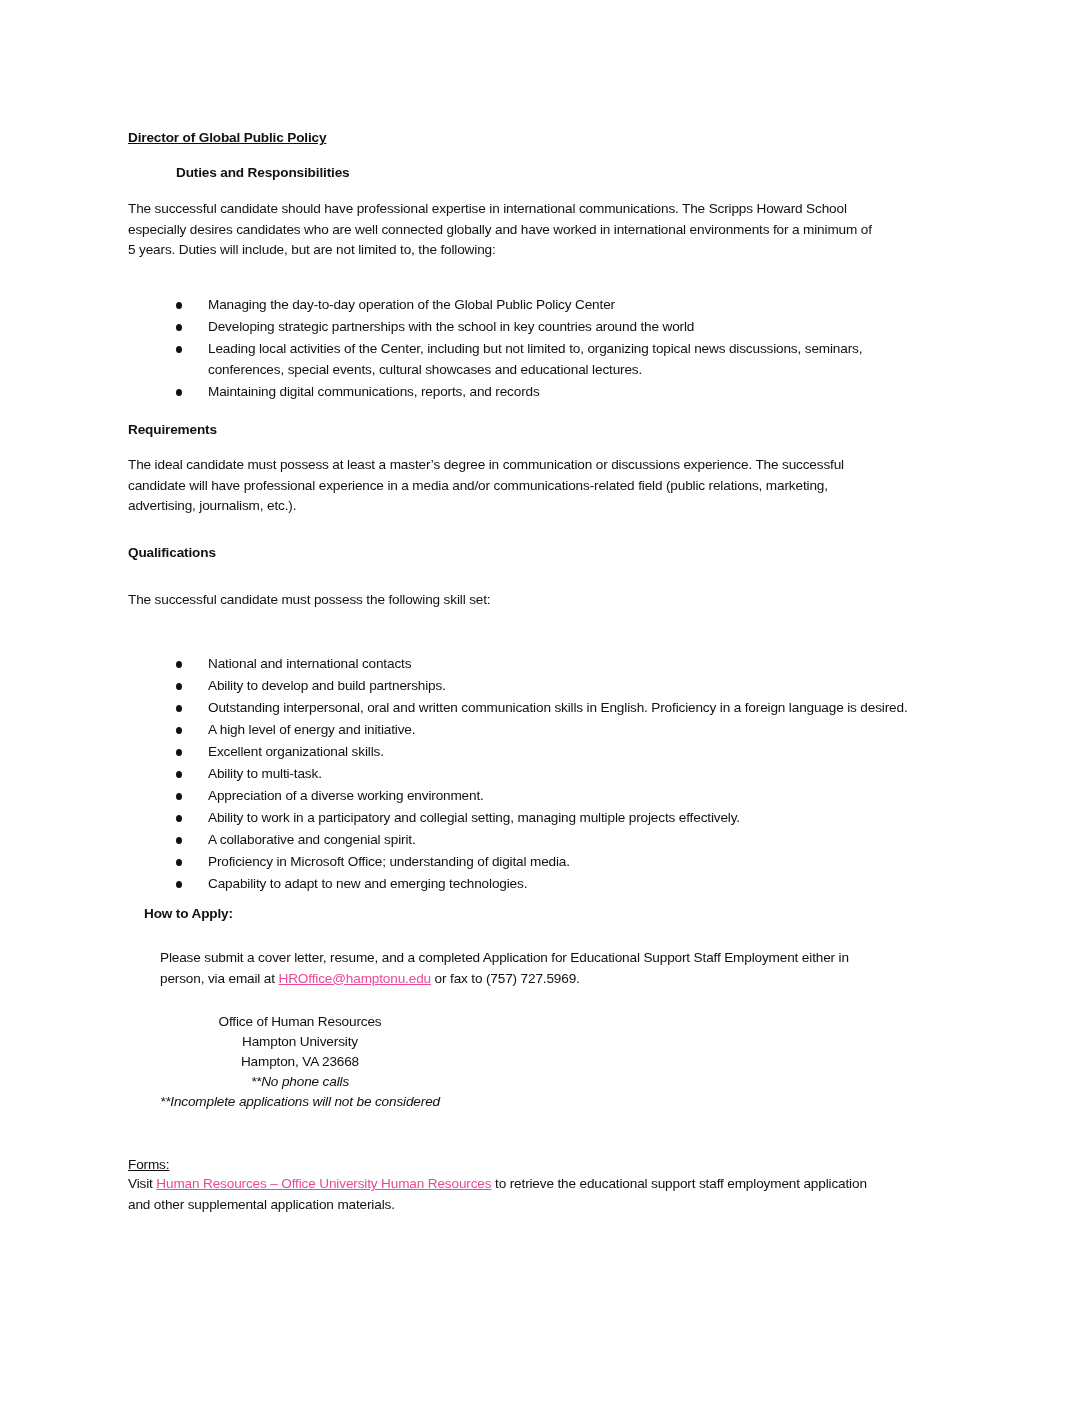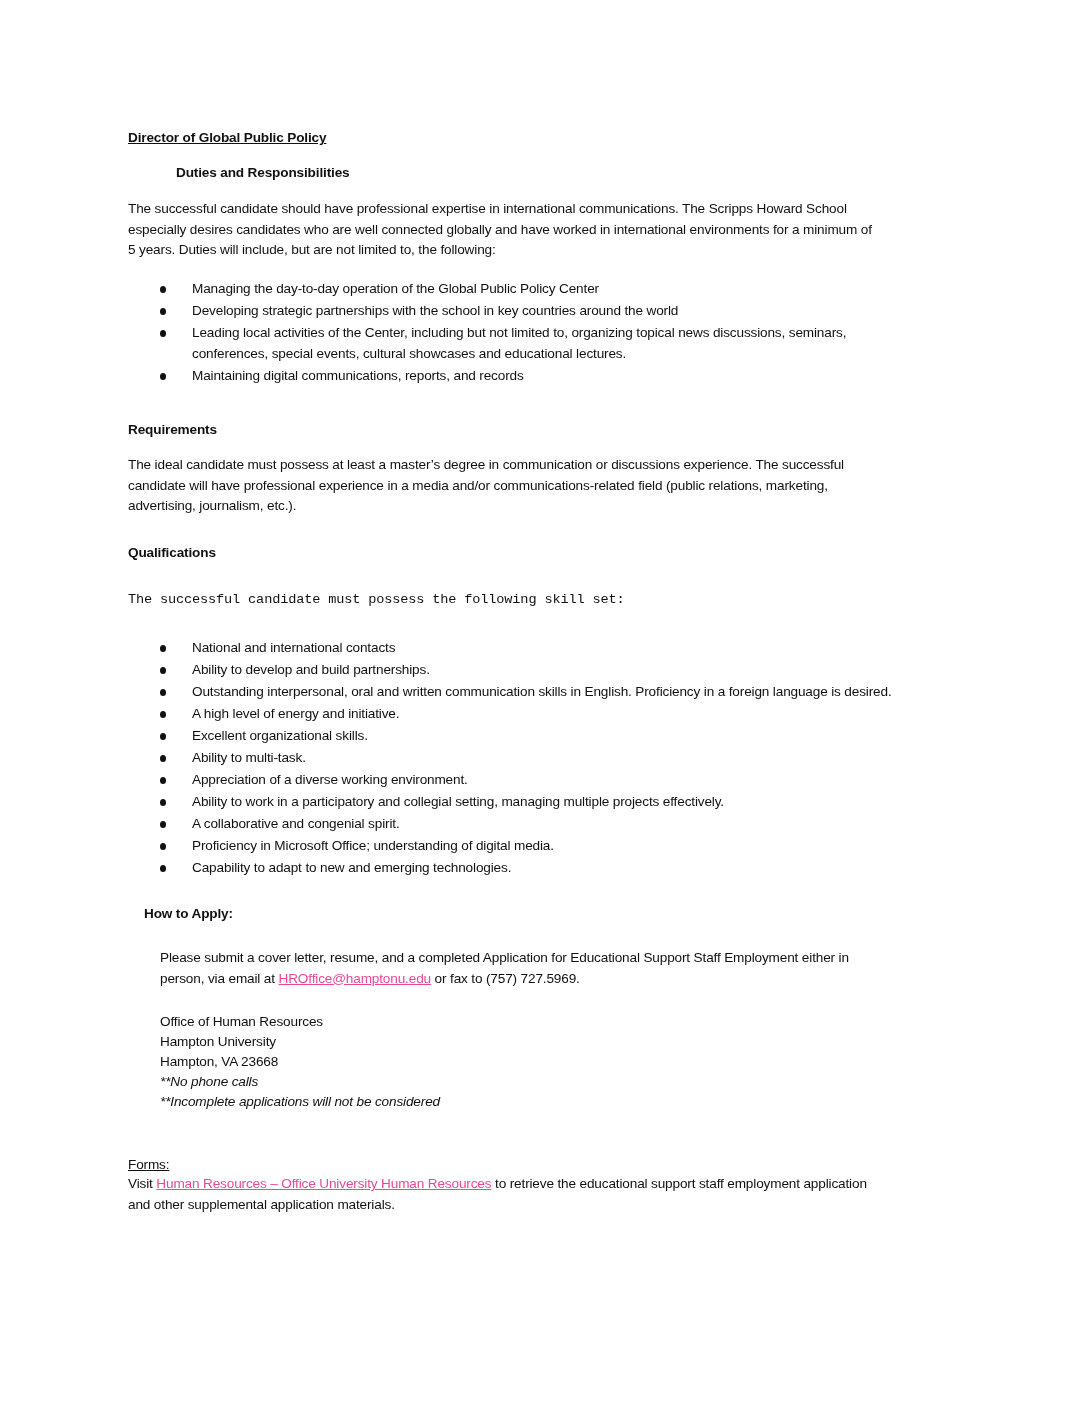--- a/index.html
+++ b/index.html
@@ -37,21 +37,21 @@
     }
     .para {
       position: absolute;
       font-size: 13.6px;
       line-height: 20.6px;
       letter-spacing: -0.15px;
     }
     .para .line { display: block; white-space: nowrap; }
     .bullet-list {
       position: absolute;
-      margin: 0;
+      margin: 16px;
       padding: 0;
       list-style: none;
     }
     .bullet-item {
       position: relative;
       font-size: 13.6px;
       line-height: 20.6px;
       letter-spacing: -0.15px;
       padding-left: 32px;
       height: 22px;
@@ -108,21 +108,21 @@
   <div class="abs bold" style="left:128px; top:420px;">Requirements</div>
 
   <div class="para" style="left:128px; top:455px;">
     <span class="line">The ideal candidate must possess at least a master’s degree in communication or discussions experience. The successful</span>
     <span class="line">candidate will have professional experience in a media and/or communications-related field (public relations, marketing,</span>
     <span class="line">advertising, journalism, etc.).</span>
   </div>
 
   <div class="abs bold" style="left:128px; top:543px;">Qualifications</div>
 
-  <div class="abs" style="left:128px; top:590px;font-family:Liberation Mono, monospace;">The successful candidate must possess the following skill set:</div>
+  <div class="abs" style="left:128px; top:590px;">The successful candidate must possess the following skill set:</div>
 
   <ul class="bullet-list" style="left:160px; top:638px;">
     <li class="bullet-item"><span class="dot"></span><span class="text">National and international contacts</span></li>
     <li class="bullet-item"><span class="dot"></span><span class="text">Ability to develop and build partnerships.</span></li>
     <li class="bullet-item"><span class="dot"></span><span class="text">Outstanding interpersonal, oral and written communication skills in English. Proficiency in a foreign language is desired.</span></li>
     <li class="bullet-item"><span class="dot"></span><span class="text">A high level of energy and initiative.</span></li>
     <li class="bullet-item"><span class="dot"></span><span class="text">Excellent organizational skills.</span></li>
     <li class="bullet-item"><span class="dot"></span><span class="text">Ability to multi-task.</span></li>
     <li class="bullet-item"><span class="dot"></span><span class="text">Appreciation of a diverse working environment.</span></li>
     <li class="bullet-item"><span class="dot"></span><span class="text">Ability to work in a participatory and collegial setting, managing multiple projects effectively.</span></li>
@@ -131,21 +131,21 @@
     <li class="bullet-item"><span class="dot"></span><span class="text">Capability to adapt to new and emerging technologies.</span></li>
   </ul>
 
   <div class="abs bold" style="left:128px; top:904px;padding-left:16px;">How to Apply:</div>
 
   <div class="para" style="left:160px; top:948px;">
     <span class="line">Please submit a cover letter, resume, and a completed Application for Educational Support Staff Employment either in</span>
     <span class="line"><span>person, via email at </span><a class="link">HROffice@hamptonu.edu</a><span> or fax to (757) 727.5969.</span></span>
   </div>
 
-  <div class="para" style="left:160px; top:1012px; line-height:20px;">
+  <div class="para" style="left:160px; top:1012px; line-height:20px;text-align:center;">
     <span class="line">Office of Human Resources</span>
     <span class="line">Hampton University</span>
     <span class="line">Hampton, VA 23668</span>
     <span class="line italic">**No phone calls</span>
     <span class="line italic">**Incomplete applications will not be considered</span>
   </div>
 
   <div class="abs underline" style="left:128px; top:1155px;">Forms:</div>
 
   <div class="para" style="left:128px; top:1174px;">

